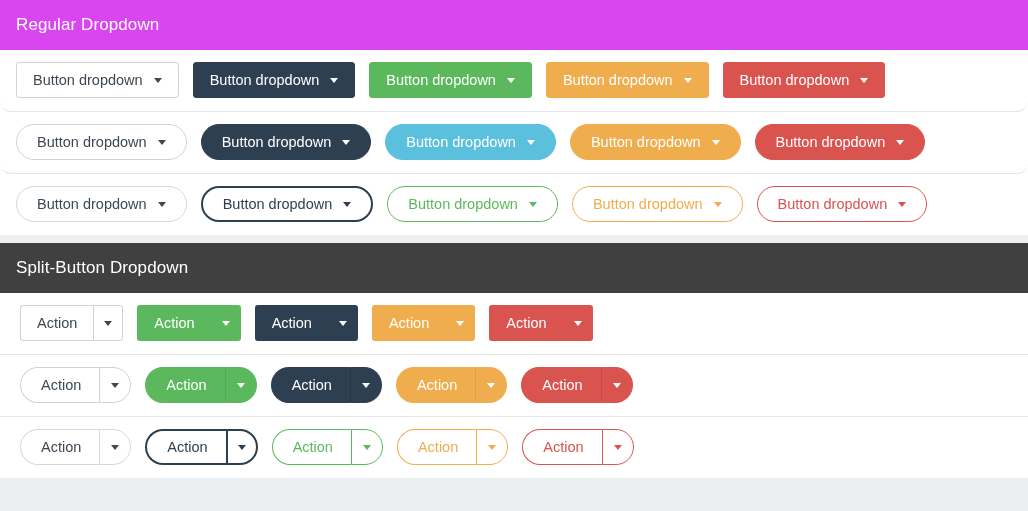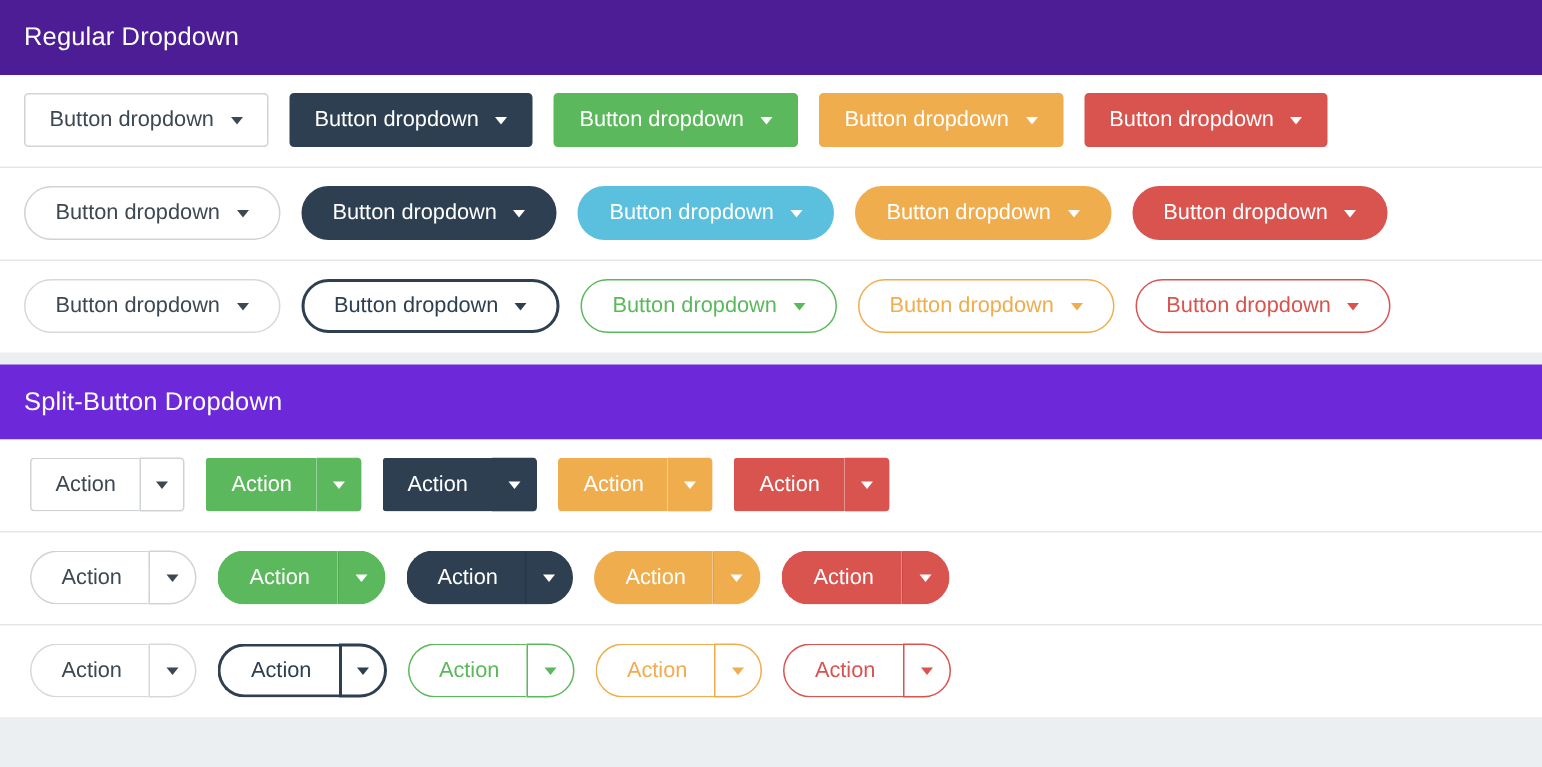--- a/index.html
+++ b/index.html
@@ -16,34 +16,35 @@
   .panel{width:1028px;background:#ffffff;}
   .panel-header{
     box-sizing:border-box;
     width:100%;
     padding:14px 16px 15px 16px;
     font-size:17px;
     line-height:21px;
     color:#ffffff;
     letter-spacing:.1px;
   }
-  .panel-header.dark{background:#4c1d95;}
-  .panel-header.green{background:#6d28d9;}
+  .panel-header.dark{background:#d946ef;}
+  .panel-header.green{background:#404040;}
   .panel-body{background:#ffffff;}
 
   .gap{height:8px;background:#eceff1;}
 
   
   .btn-row{
     box-sizing:border-box;
     display:flex;
     align-items:center;
     gap:14px;
     padding:12px 16px 13px 16px;
     border-bottom:1px solid #e6e6e6;
+    border-radius:11px;
   }
   .btn-row.last{border-bottom:none;}
   .split-row{
     box-sizing:border-box;
     display:flex;
     align-items:center;
     gap:14px;
     padding:12px 16px 13px 20px;
     border-bottom:1px solid #e6e6e6;
   }

